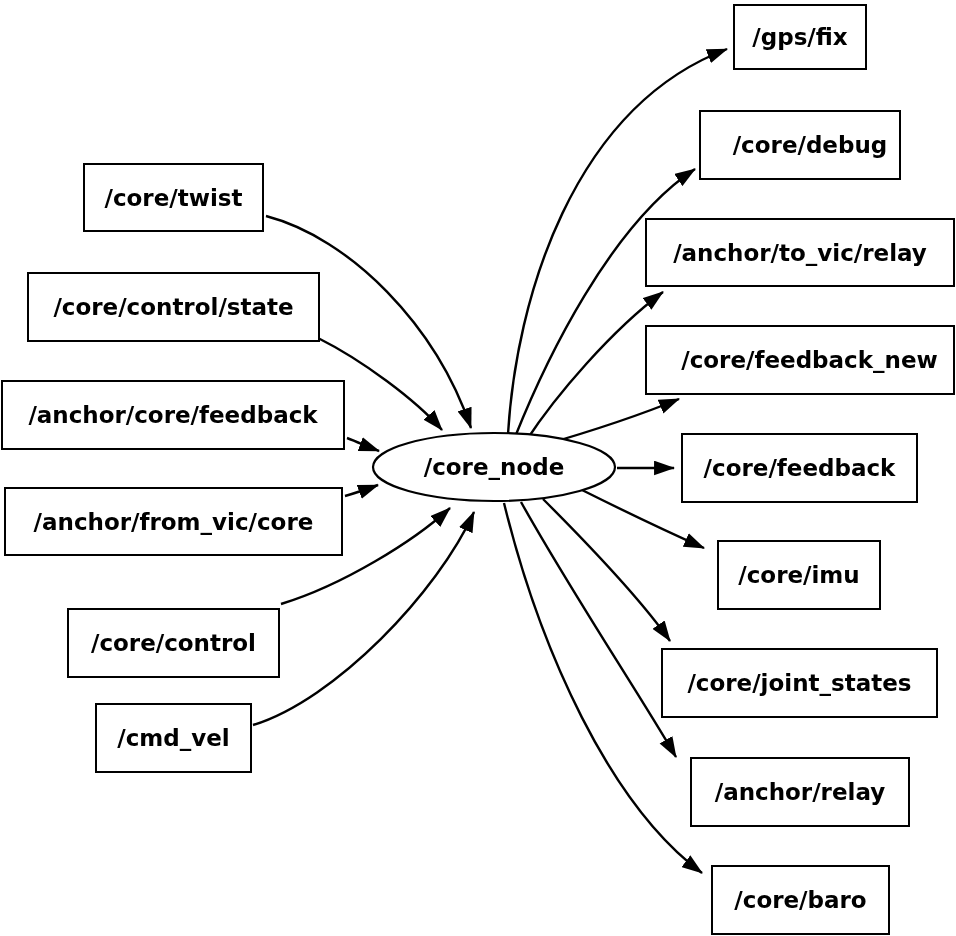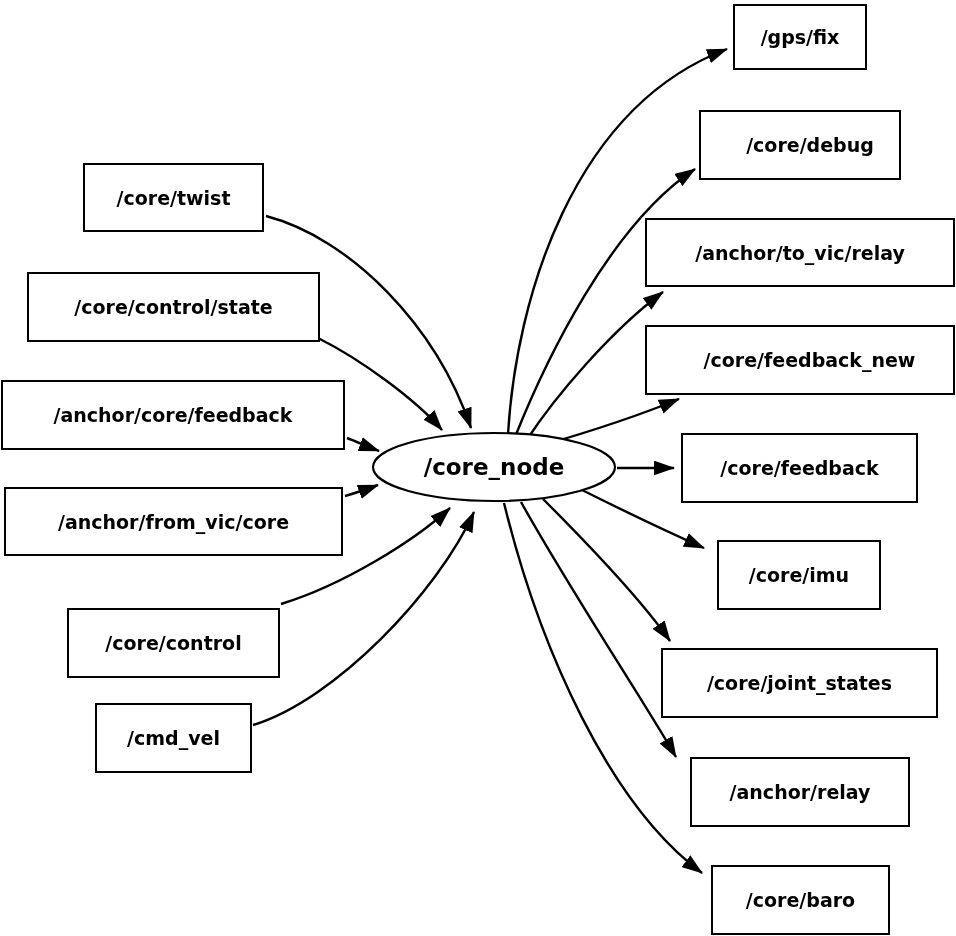--- a/index.html
+++ b/index.html
@@ -33,21 +33,21 @@
     stroke-width: 2.2;
   }
   .topic-box {
     position: absolute;
     box-sizing: border-box;
     border: 2.5px solid #000000;
     background: #ffffff;
     display: flex;
     align-items: center;
     justify-content: center;
-    font-size: 19px;
+    font-size: 23px;
     font-weight: bold;
     color: #000000;
     white-space: nowrap;
   }
   .ellipse-label {
     position: absolute;
     display: flex;
     align-items: center;
     justify-content: center;
     font-size: 23px;

